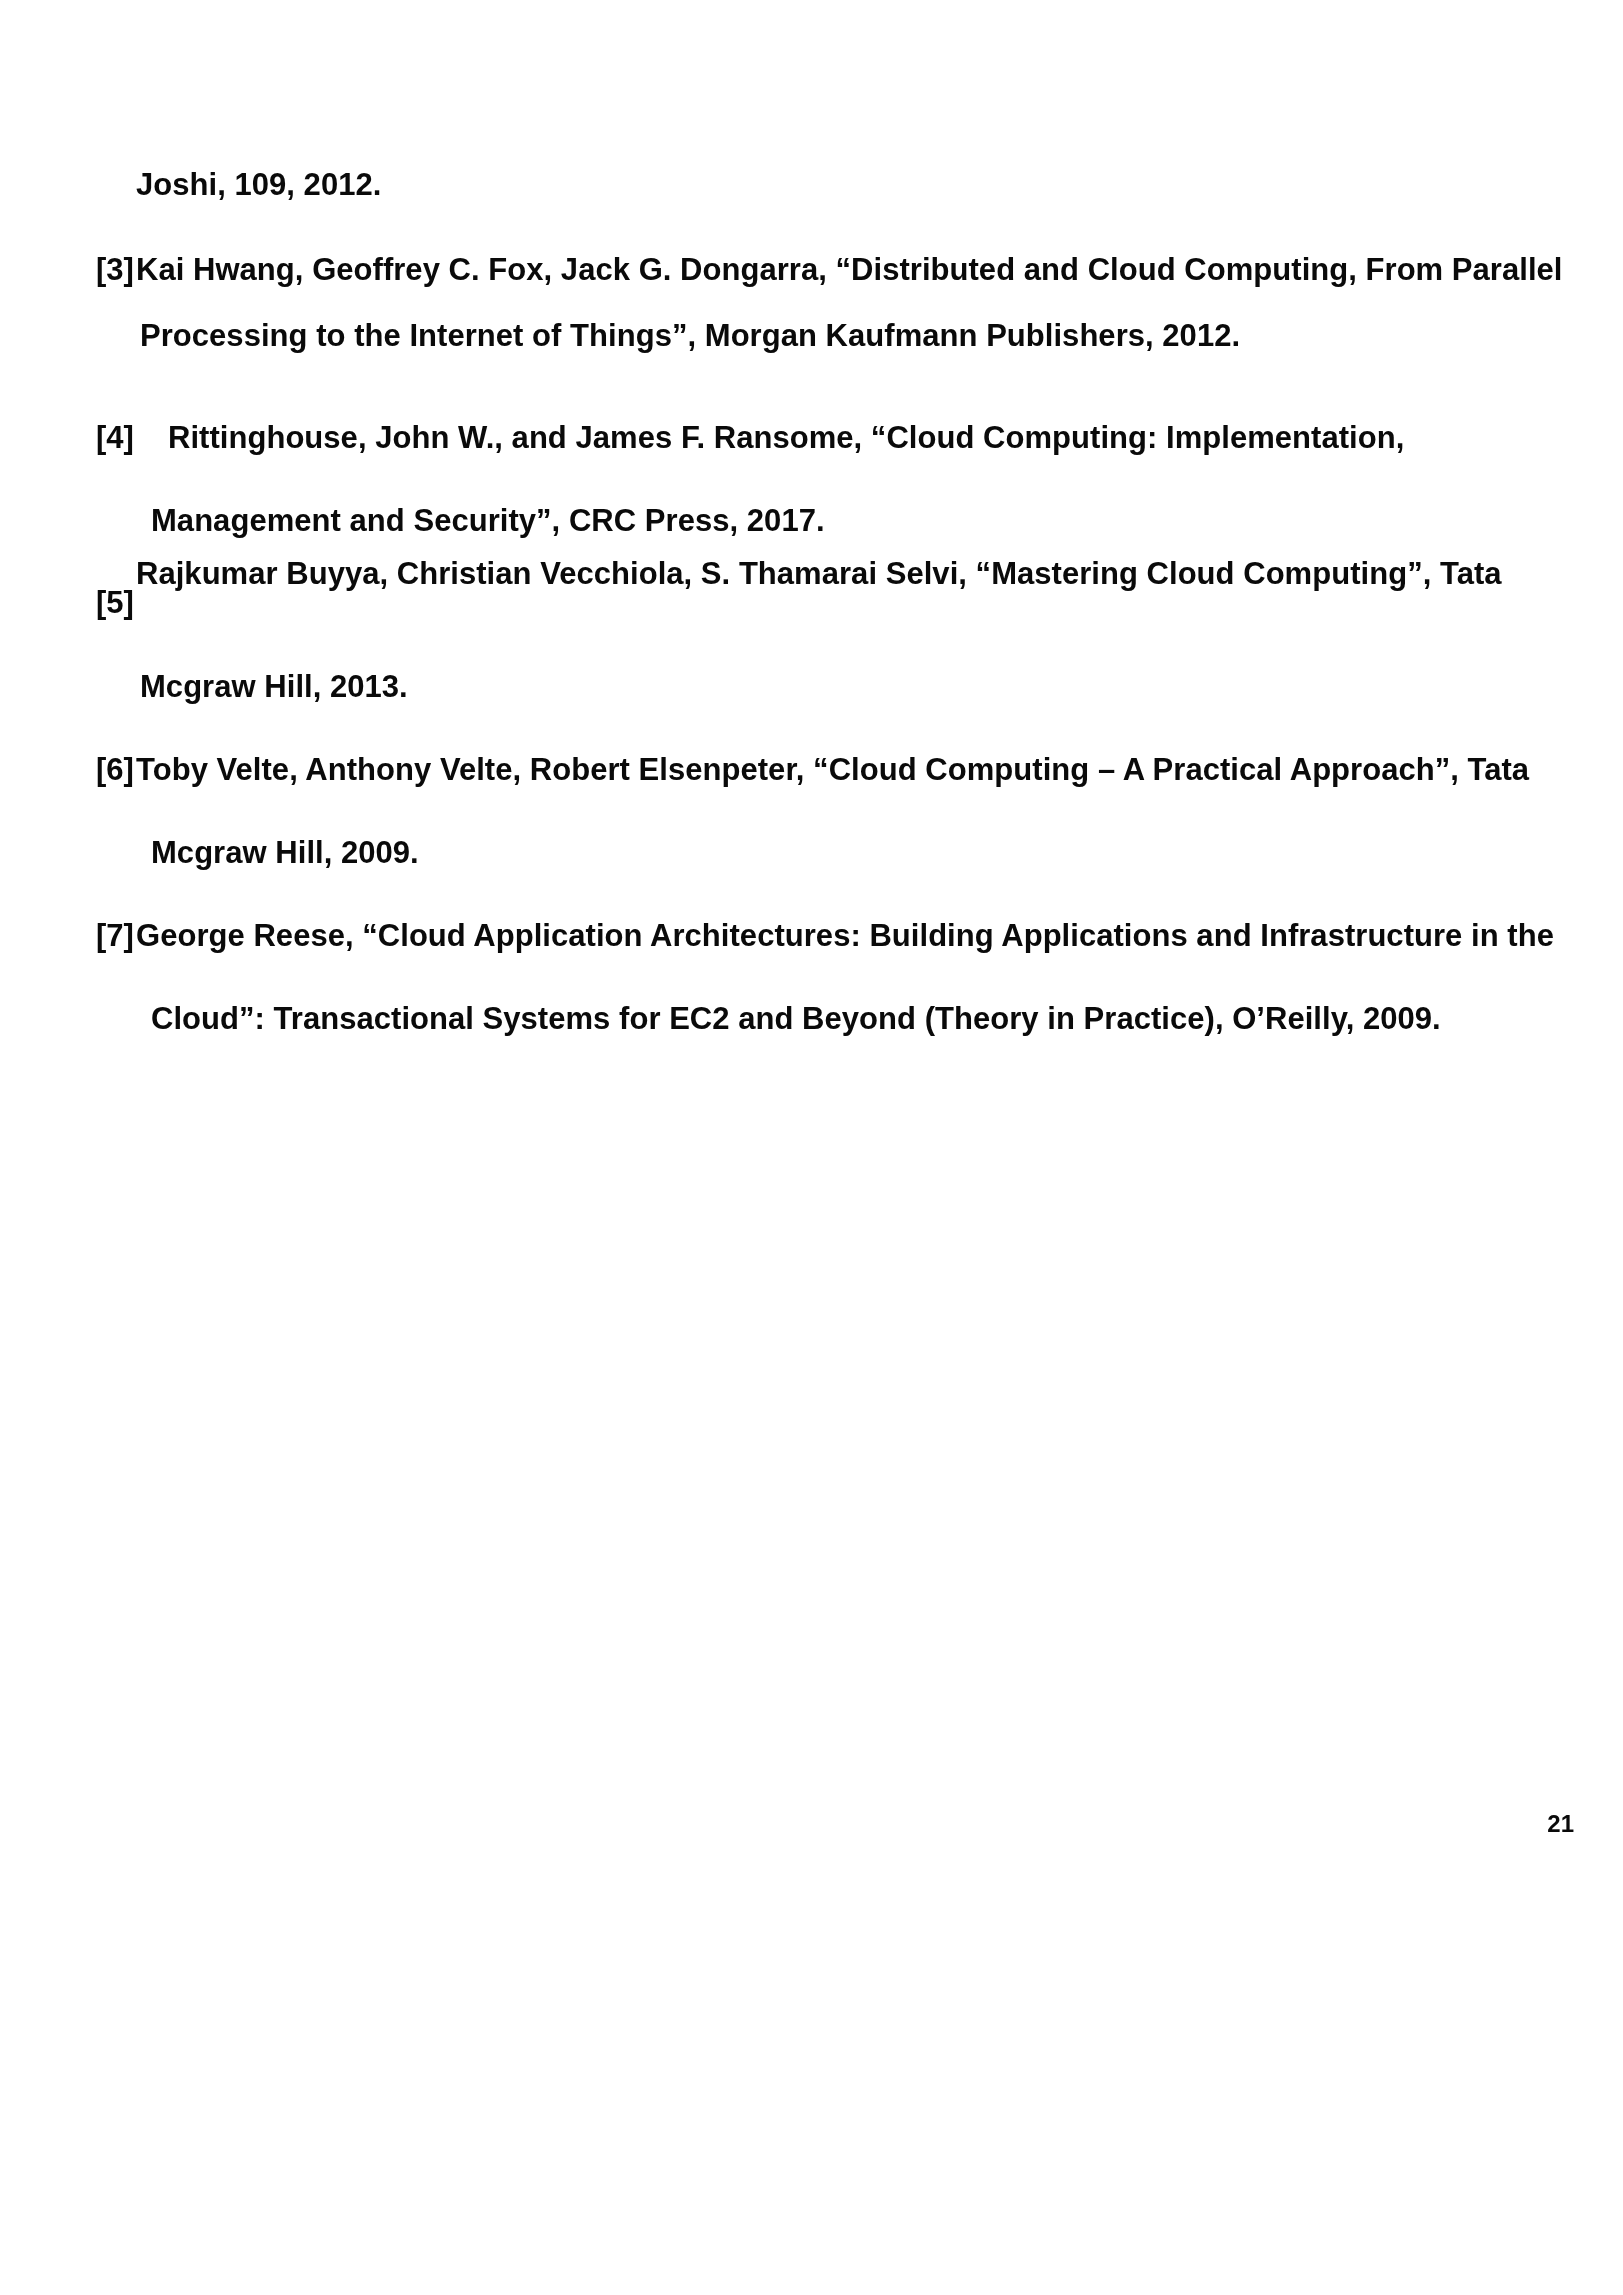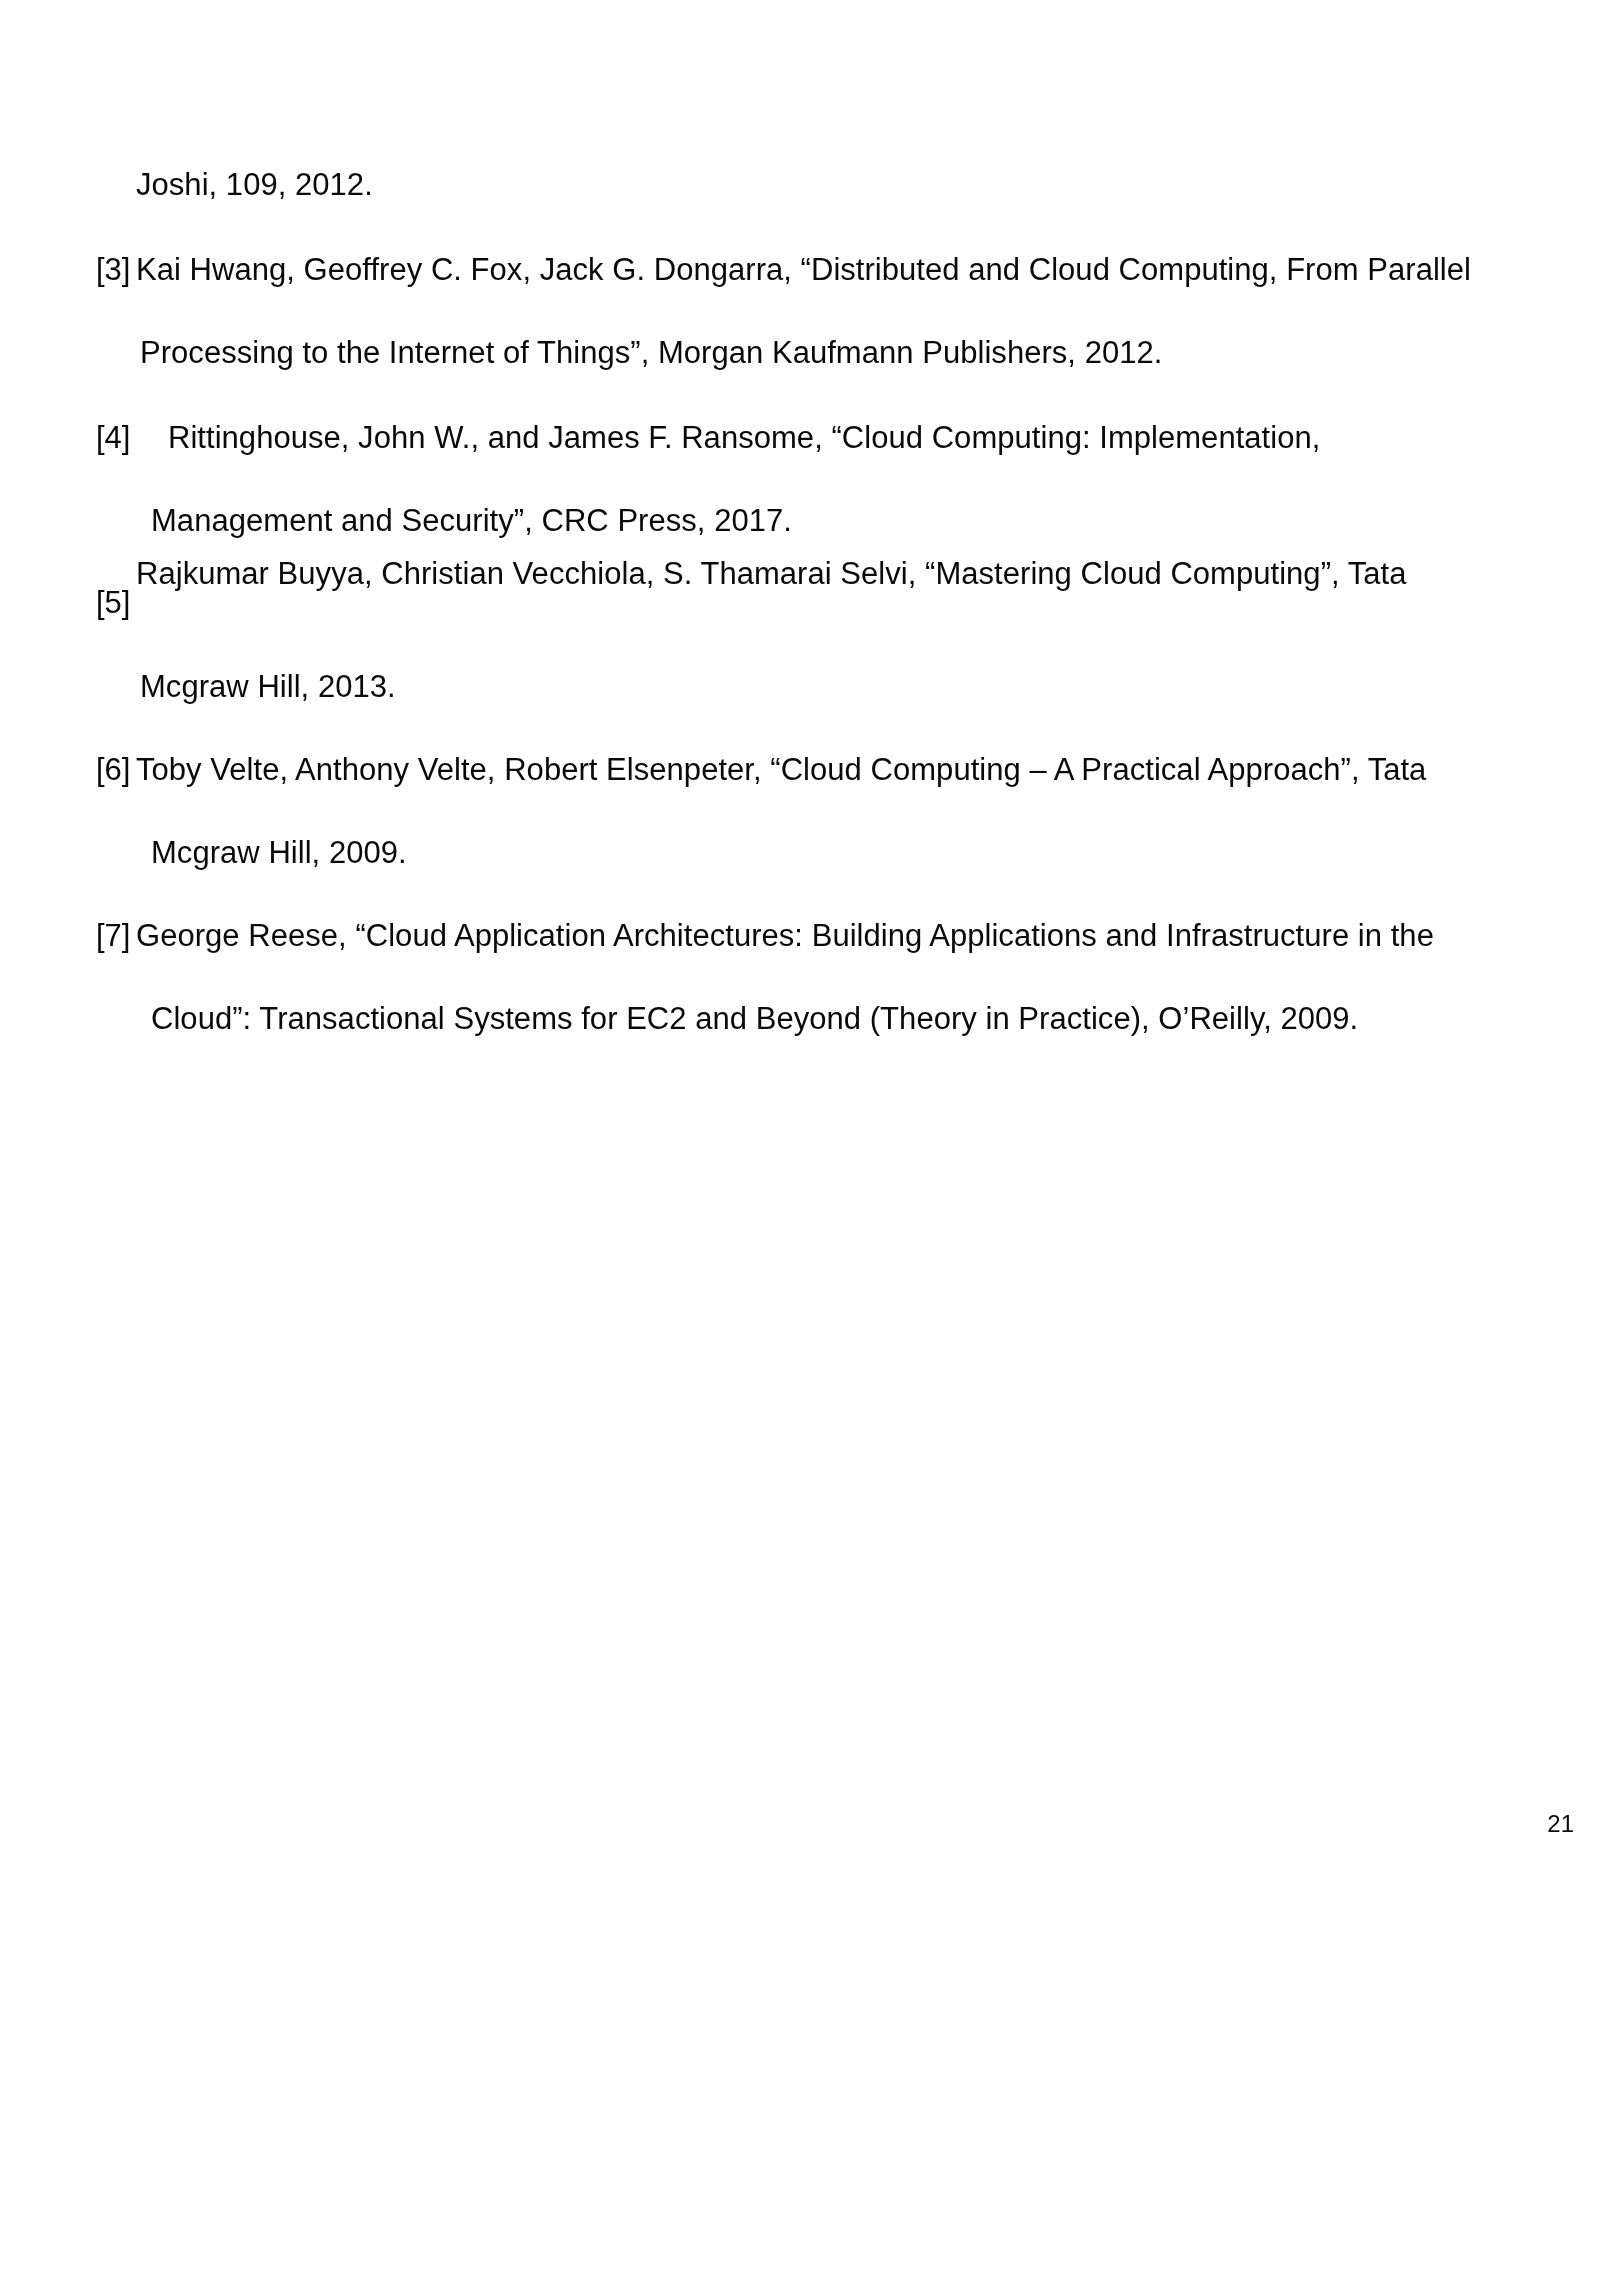--- a/index.html
+++ b/index.html
@@ -15,20 +15,21 @@
     -webkit-font-smoothing: antialiased;
   }
 
   .page {
     position: relative;
     width: 1623px;
     height: 1953px;
     background: #ffffff;
     overflow: hidden;
     box-sizing: border-box;
+    font-weight: bold;
   }
 
   
   .reference-list {
     position: absolute;
     left: 0;
     top: 0;
     width: 1623px;
   }
 
@@ -67,21 +68,21 @@
 <body>
 
 <div class="page">
 
   <div class="reference-list">
 
     <div class="doc-line" style="left:136px; top:169px;">Joshi, 109, 2012.</div>
 
     <div class="ref-marker" style="left:96px; top:254px;">[3]</div>
     <div class="doc-line" style="left:136px; top:254px;">Kai Hwang, Geoffrey C. Fox, Jack G. Dongarra, “Distributed and Cloud Computing, From Parallel</div>
-    <div class="doc-line" style="left:140px; top:337px;">Processing to the Internet of Things”, Morgan Kaufmann Publishers, 2012.</div>
+    <div class="doc-line" style="left:140px; top:320px;">Processing to the Internet of Things”, Morgan Kaufmann Publishers, 2012.</div>
 
     <div class="ref-marker" style="left:96px; top:422px;">[4]</div>
     <div class="doc-line" style="left:136px; top:422px;margin-left:32px;">Rittinghouse, John W., and James F. Ransome, “Cloud Computing: Implementation,</div>
     <div class="doc-line" style="left:151px; top:505px;">Management and Security”, CRC Press, 2017.</div>
 
     <div class="ref-marker" style="left:96px; top:587px;">[5]</div>
     <div class="doc-line" style="left:136px; top:558px;text-align:right;">Rajkumar Buyya, Christian Vecchiola, S. Thamarai Selvi, “Mastering Cloud Computing”, Tata</div>
     <div class="doc-line" style="left:140px; top:671px;text-align:center;">Mcgraw Hill, 2013.</div>
 
     <div class="ref-marker" style="left:96px; top:754px;">[6]</div>

